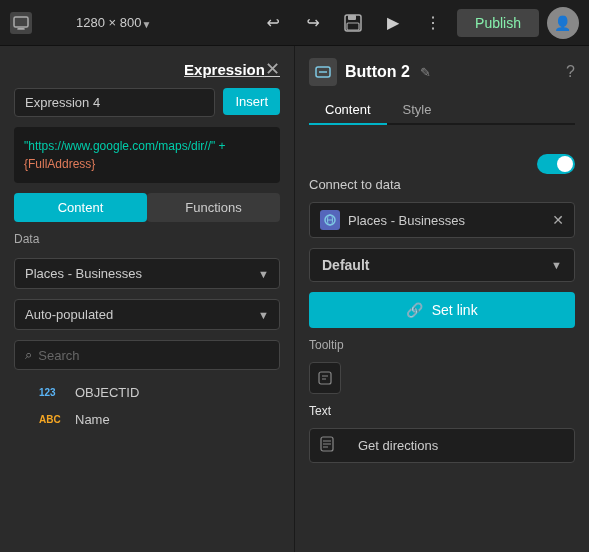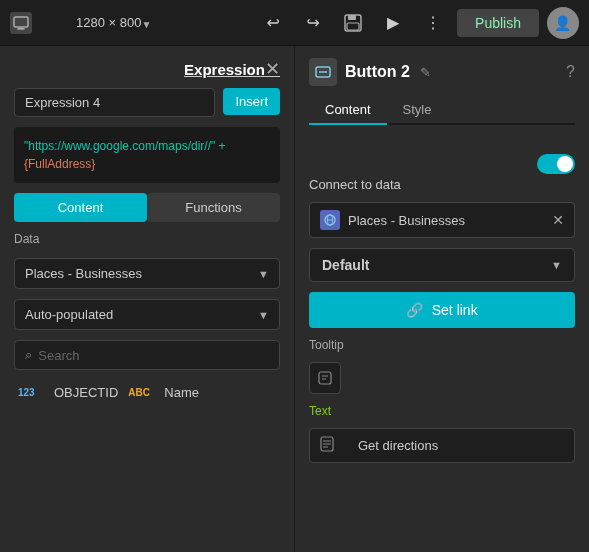--- a/index.html
+++ b/index.html
@@ -199,22 +199,23 @@
       border: none;
       outline: none;
       color: #ccc;
       font-size: 13px;
       flex: 1;
     }
     .search-input::placeholder { color: #666; }
 
     .field-list {
       display: flex;
-      flex-direction: row;
+      flex-direction: column;
       gap: 2px;
+      margin-left: 21px;
     }
     .field-item {
       display: flex;
       align-items: center;
       gap: 8px;
       padding: 5px 4px;
       border-radius: 3px;
       cursor: pointer;
     }
     .field-type {
@@ -364,21 +365,21 @@
       width: 32px; height: 32px;
       background: #1e1e1e;
       border: 1px solid #444;
       border-radius: 4px;
       display: flex; align-items: center; justify-content: center;
       color: #888;
       font-size: 14px;
       cursor: pointer;
     }
 
-    .text-label { color: #84cc16; font-size: 12px; }
+    .text-label { color: #e5e5e5; font-size: 12px; }
     .text-value-row {
       display: flex;
       align-items: center;
       background: #1e1e1e;
       border: 1px solid #444;
       border-radius: 4px;
       padding: 7px 10px;
       gap: 24px;
     }
     .text-doc-icon { color: #888; font-size: 14px; }

